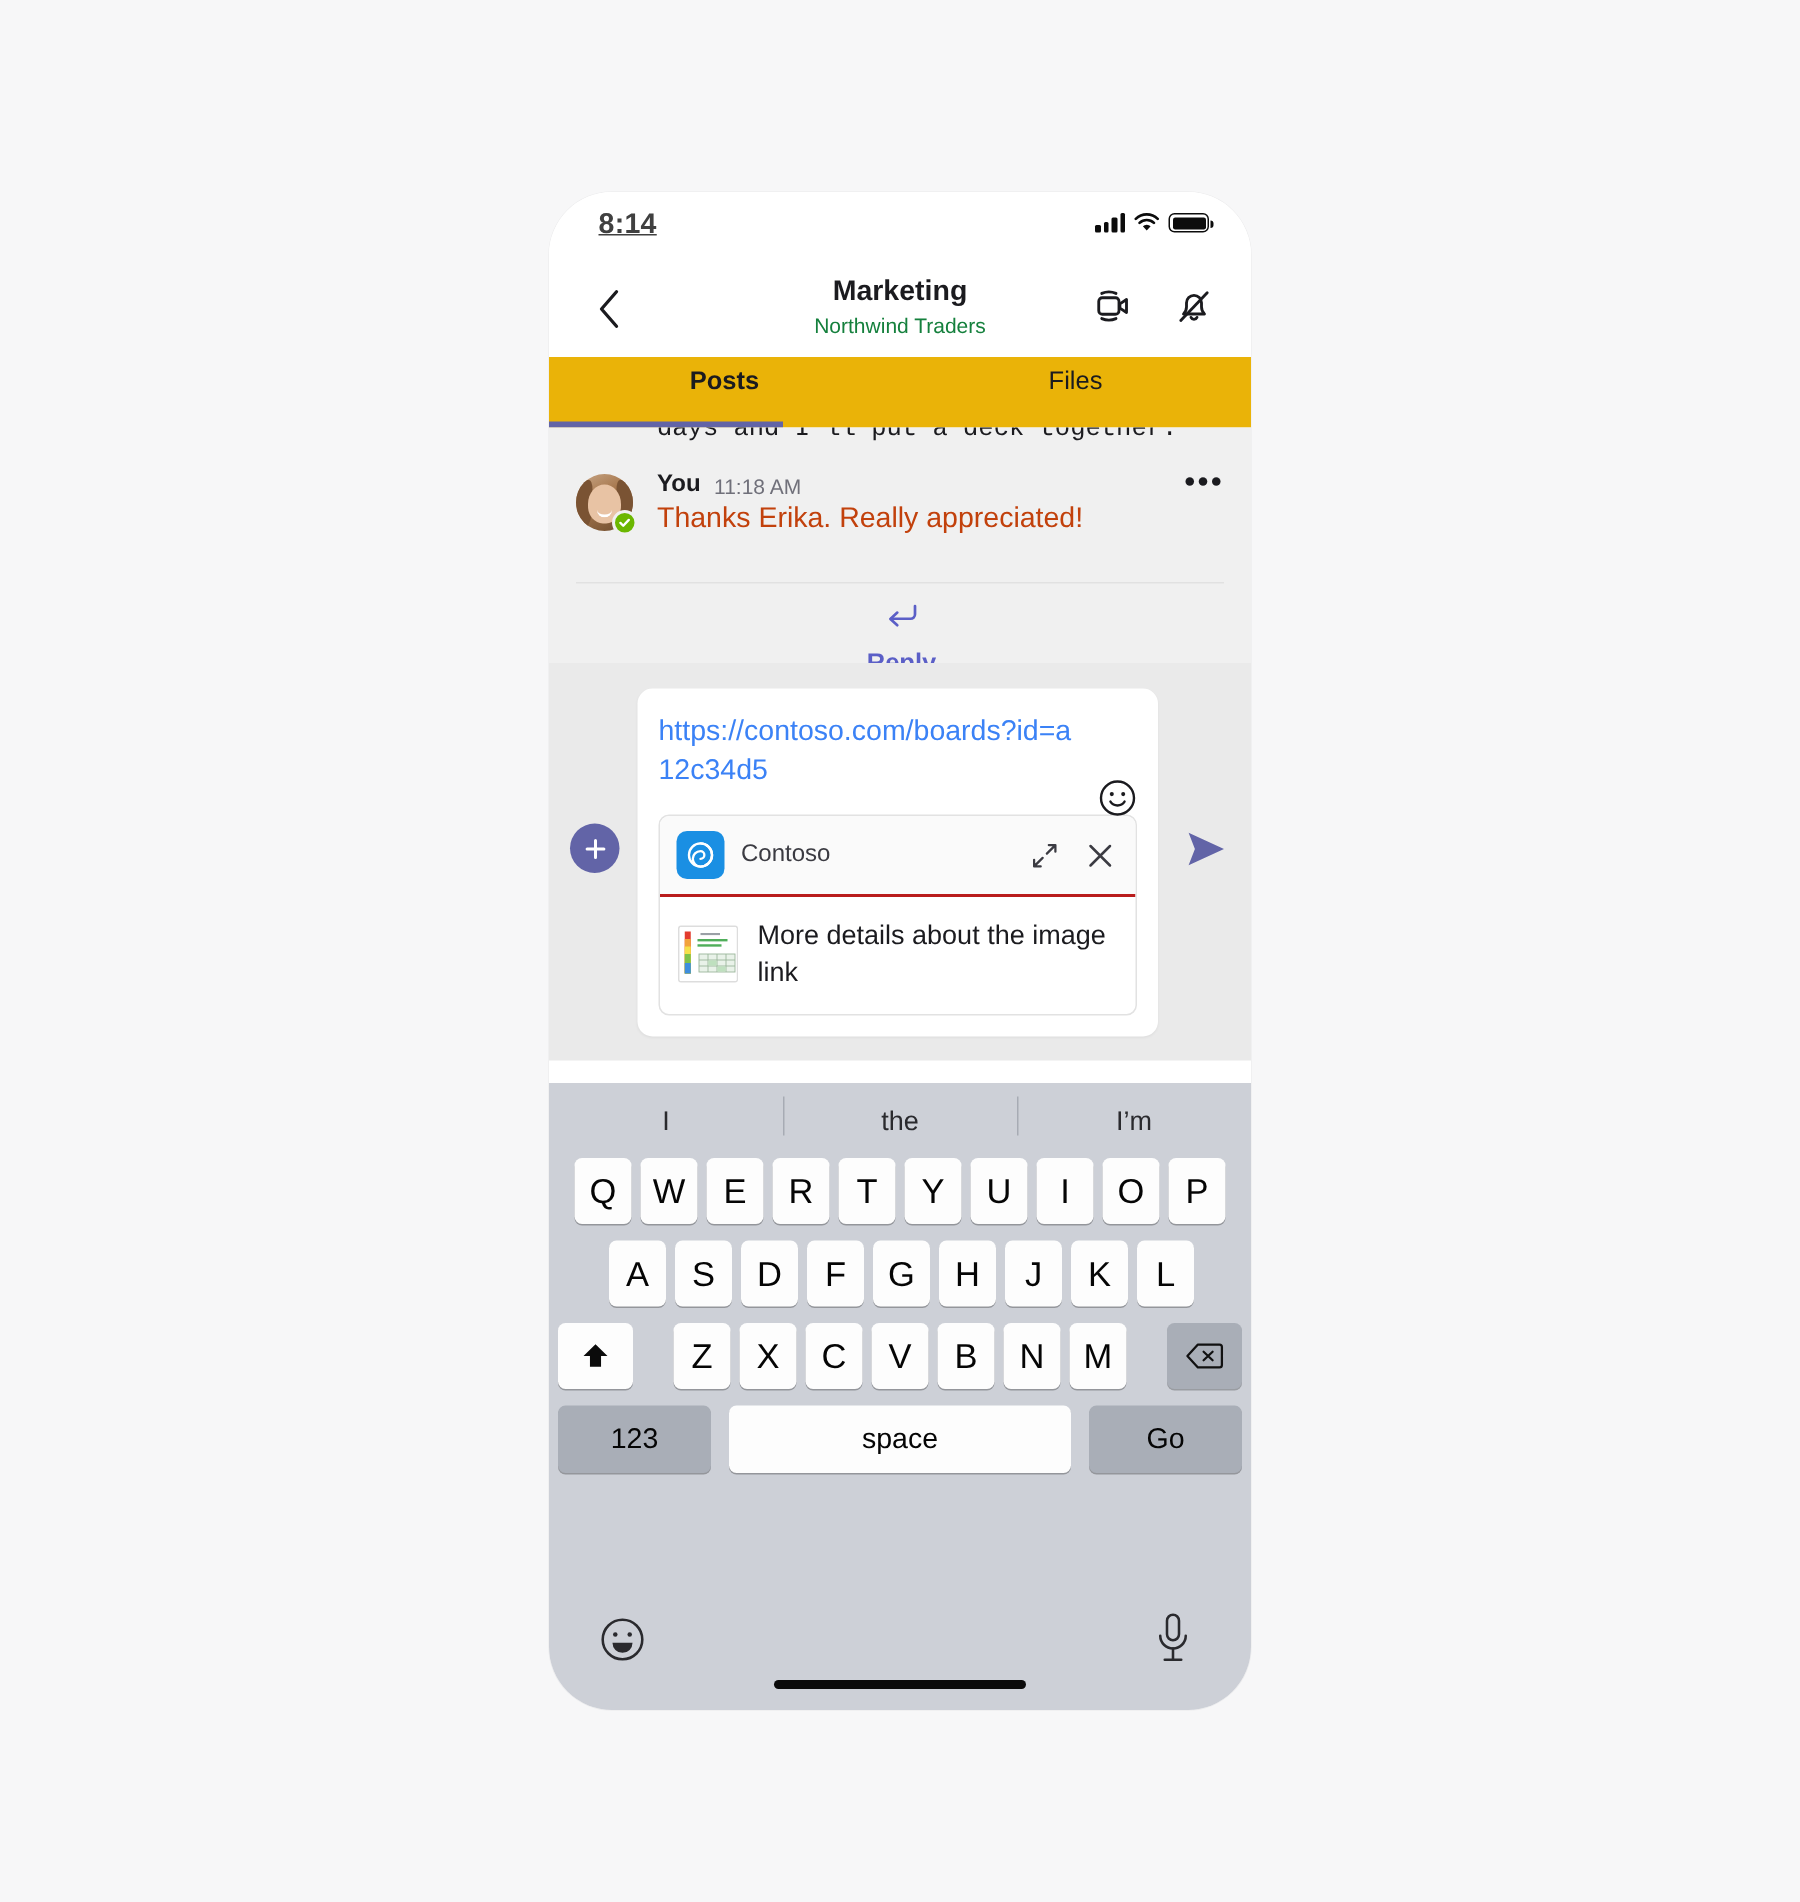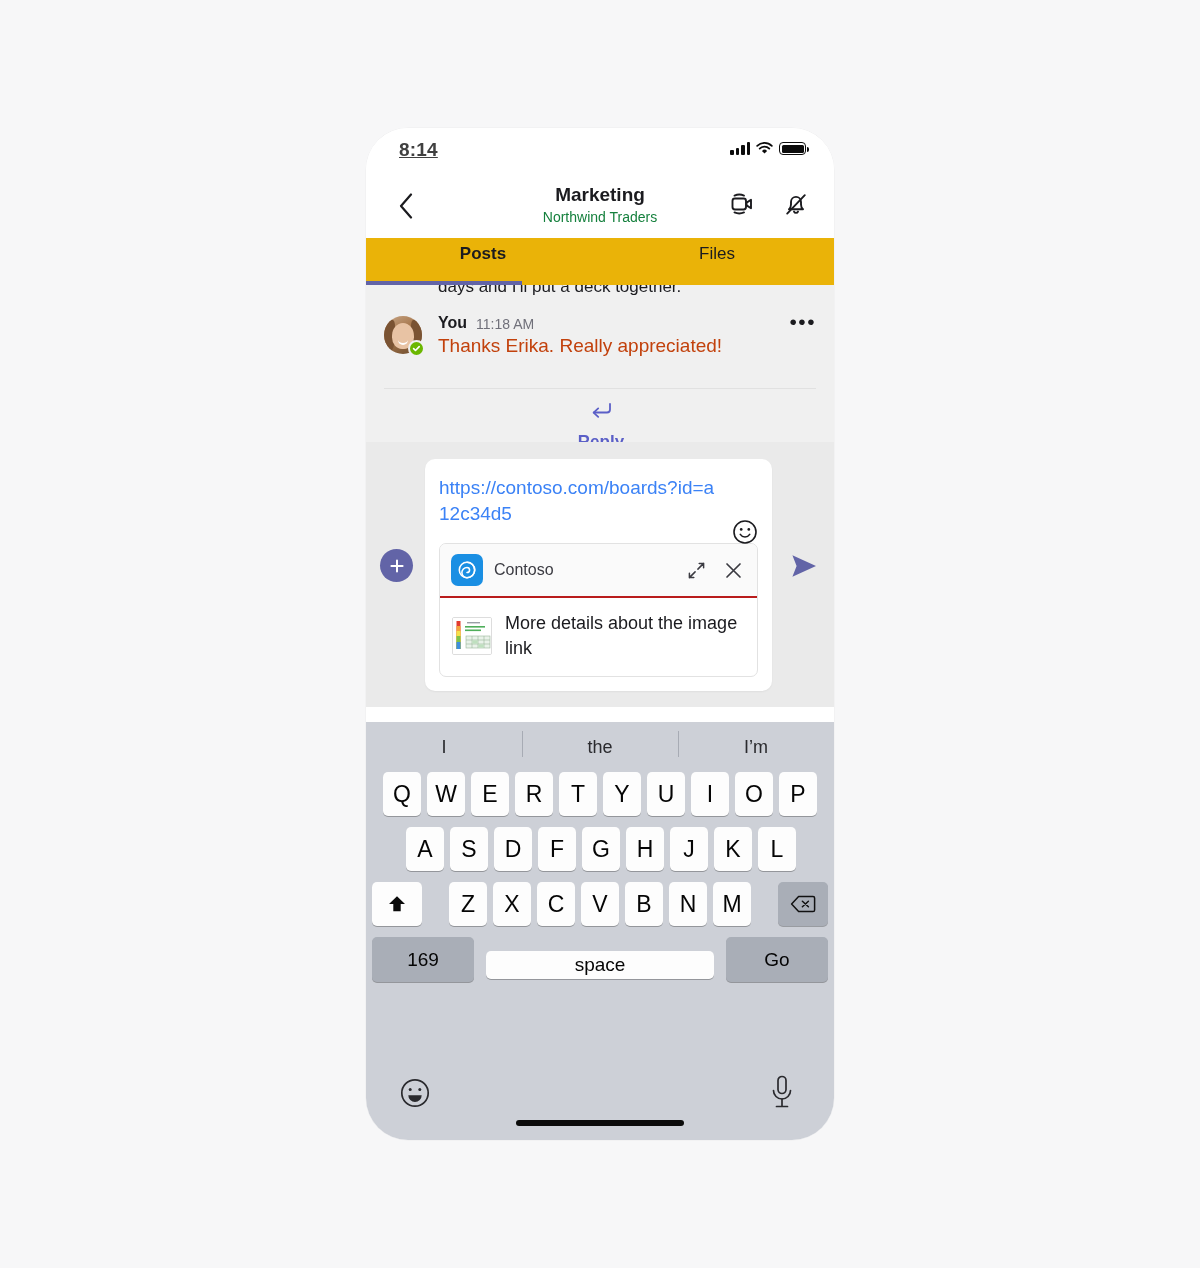--- a/index.html
+++ b/index.html
@@ -94,21 +94,21 @@
 
   
   #msg-list {
     position: relative;
     height: 157px;
     background: #f0f0f0;
     overflow: hidden;
   }
   #clipped-msg {
     position: absolute; left: 72px; top: -8px;
-    font-size: 17px; color: #1b1b1f; white-space: nowrap;
+    font-size: 17px; color: #1b1b1f; white-space: nowrap; font-family: Liberation Mono, monospace;
   }
   #msg-block {
     position: absolute; left: 0; right: 0; top: 29px;
     padding: 0 18px 0 18px;
   }
   #msg-row { position: relative; padding-left: 54px; min-height: 58px; }
   #avatar {
     position: absolute; left: 0; top: 2px;
     width: 38px; height: 38px; border-radius: 50%;
     overflow: hidden;
@@ -236,21 +236,21 @@
     font-size: 23px; color: #050505; cursor: pointer;
     box-shadow: 0 1px 0 rgba(0,0,0,0.28);
   }
   #row2 { padding-left: 2px; }
   .key.wide { width: 50px; }
   .key.gray { background: #a9aeb7; box-shadow: 0 1px 0 rgba(0,0,0,0.25); }
   #row3 { justify-content: space-between; padding: 0 6px; }
   #row3 .mid { display: flex; gap: 6px; }
   #row4 { justify-content: space-between; padding: 0 6px; margin-bottom: 0; }
   .key.fn { width: 102px; height: 45px; font-size: 19px; background: #a9aeb7; }
-  .key.space { flex: 1; height: 28px; font-size: 19px; margin: 14px 6px; background: #fdfdfd; }
+  .key.space { flex: 1; height: 45px; font-size: 19px; margin: 0 6px; background: #fdfdfd; }
   #kb-bottom { position: absolute; left: 0; right: 0; bottom: 0; height: 74px; }
   #kb-emoji { position: absolute; left: 32px; top: 10px; width: 36px; height: 36px; cursor: pointer; }
   #kb-mic { position: absolute; right: 36px; top: 8px; width: 30px; height: 38px; cursor: pointer; }
   #home-ind {
     position: absolute; left: 50%; transform: translateX(-50%);
     bottom: 14px; width: 168px; height: 6px; background: #0b0b0b; border-radius: 3px;
     cursor: pointer;
   }
 </style>
 </head>
@@ -465,21 +465,21 @@
       </div>
       <div class="key wide gray">
         <svg width="26" height="20" viewBox="0 0 26 20">
           <path d="M8.6 2.4H23a1.6 1.6 0 0 1 1.6 1.6v12a1.6 1.6 0 0 1-1.6 1.6H8.6L1.6 10z" stroke="#111" stroke-width="1.5" fill="none" stroke-linejoin="round"></path>
           <path d="M12.4 7.2l6 5.6M18.4 7.2l-6 5.6" stroke="#111" stroke-width="1.5" stroke-linecap="round"></path>
         </svg>
       </div>
     </div>
 
     <div class="krow" id="row4">
-      <div class="key fn">169</div>
+      <div class="key fn">123</div>
       <div class="key space">space</div>
       <div class="key fn">Go</div>
     </div>
 
     <div id="kb-bottom">
       <div id="kb-emoji">
         <svg width="34" height="34" viewBox="0 0 34 34">
           <circle cx="17" cy="17" r="13.2" stroke="#2a2a2e" stroke-width="1.7" fill="none"></circle>
           <circle cx="12.2" cy="13.6" r="1.5" fill="#2a2a2e"></circle>
           <circle cx="21.8" cy="13.6" r="1.5" fill="#2a2a2e"></circle>

